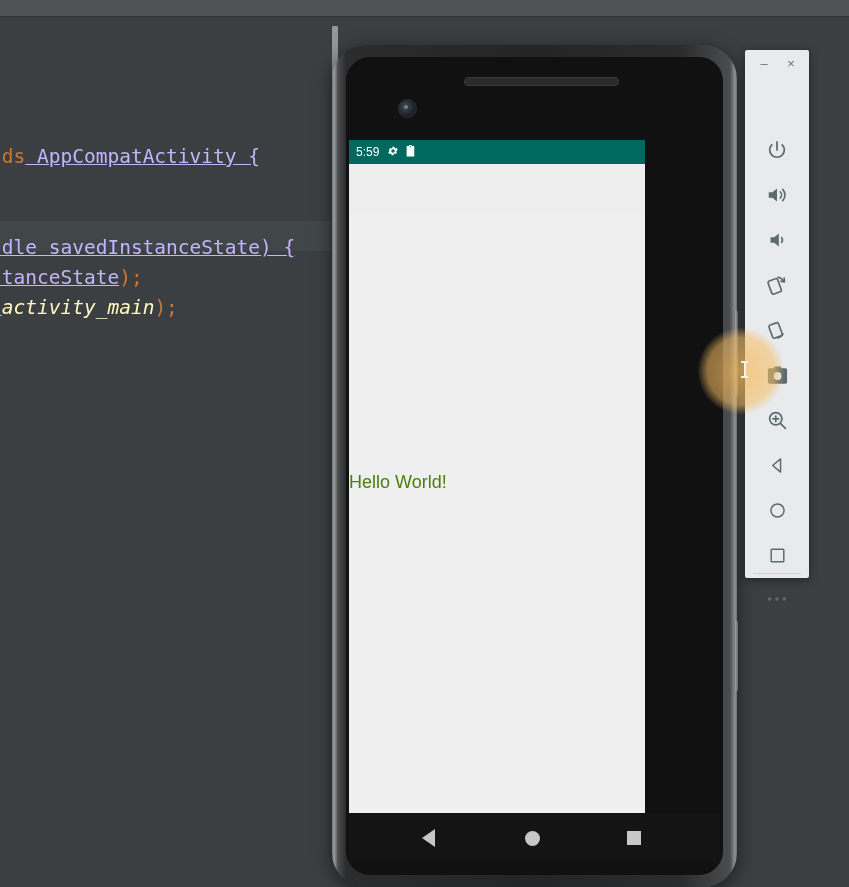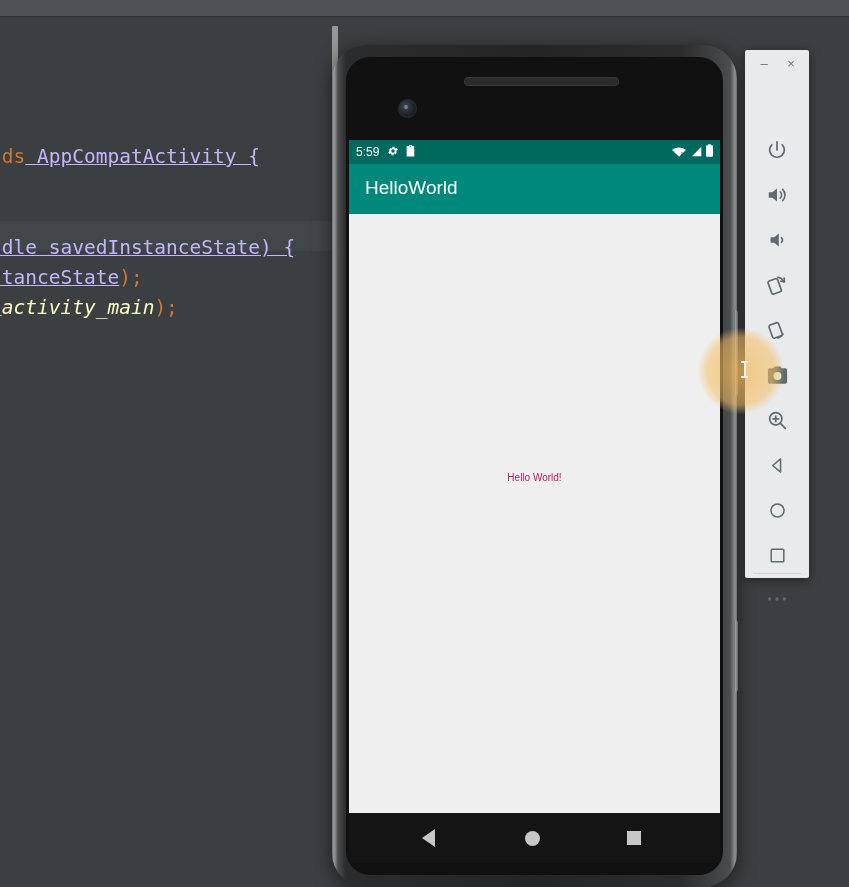--- a/index.html
+++ b/index.html
@@ -145,21 +145,21 @@
     background: linear-gradient(90deg,#6a6c6d,#9b9d9e 40%,#5b5d5e);
     border-radius: 0 3px 3px 0;
   }
   .side-power  { top: 265px; height: 86px; }
   .side-volume { top: 575px; height: 72px; }
 
   
   .screen {
     position: absolute;
     left: 17px; top: 95px;
-    width: 371px; height: 673px;
+    width: 296px; height: 673px;
     background: #eeeeee;
     overflow: hidden;
   }
   .statusbar {
     position: absolute;
     left: 0; top: 0;
     width: 371px; height: 24px;
     background: #00695f;
     display: flex;
     align-items: center;
@@ -195,23 +195,22 @@
   .content-area {
     position: absolute;
     left: 0; top: 74px;
     width: 371px; height: 599px;
     background: #efefef;
   }
   .hello-text {
     position: absolute;
     left: 0; top: 258px;
     width: 371px;
-    text-align: center;
-    color: #be185d;
-    font-size: 10px;
+    color: #4d7c0f;
+    font-size: 18px;
     font-family: "Liberation Sans", sans-serif;
   }
 
   
   .navbar {
     position: absolute;
     left: 17px; top: 768px;
     width: 371px; height: 50px;
     background: #141414;
   }
@@ -382,23 +381,20 @@
           </span>
 
           <span>
             <svg width="7" height="13" viewBox="0 0 10 18" fill="#ffffff">
               <path d="M3 0h4v1.5h1.6A1.4 1.4 0 0110 3v13.6A1.4 1.4 0 018.6 18H1.4A1.4 1.4 0 010 16.6V3a1.4 1.4 0 011.4-1.5H3z"></path>
             </svg>
           </span>
         </span>
       </div>
 
-      <div class="appbar">
-        <div class="appbar-title">HelloWorld</div>
-      </div>
 
       <div class="content-area">
         <div class="hello-text">Hello World!</div>
       </div>
     </div>
 
     <div class="navbar">
       <div class="nav-btn nav-back">
         <div class="tri-back"></div>
       </div>

